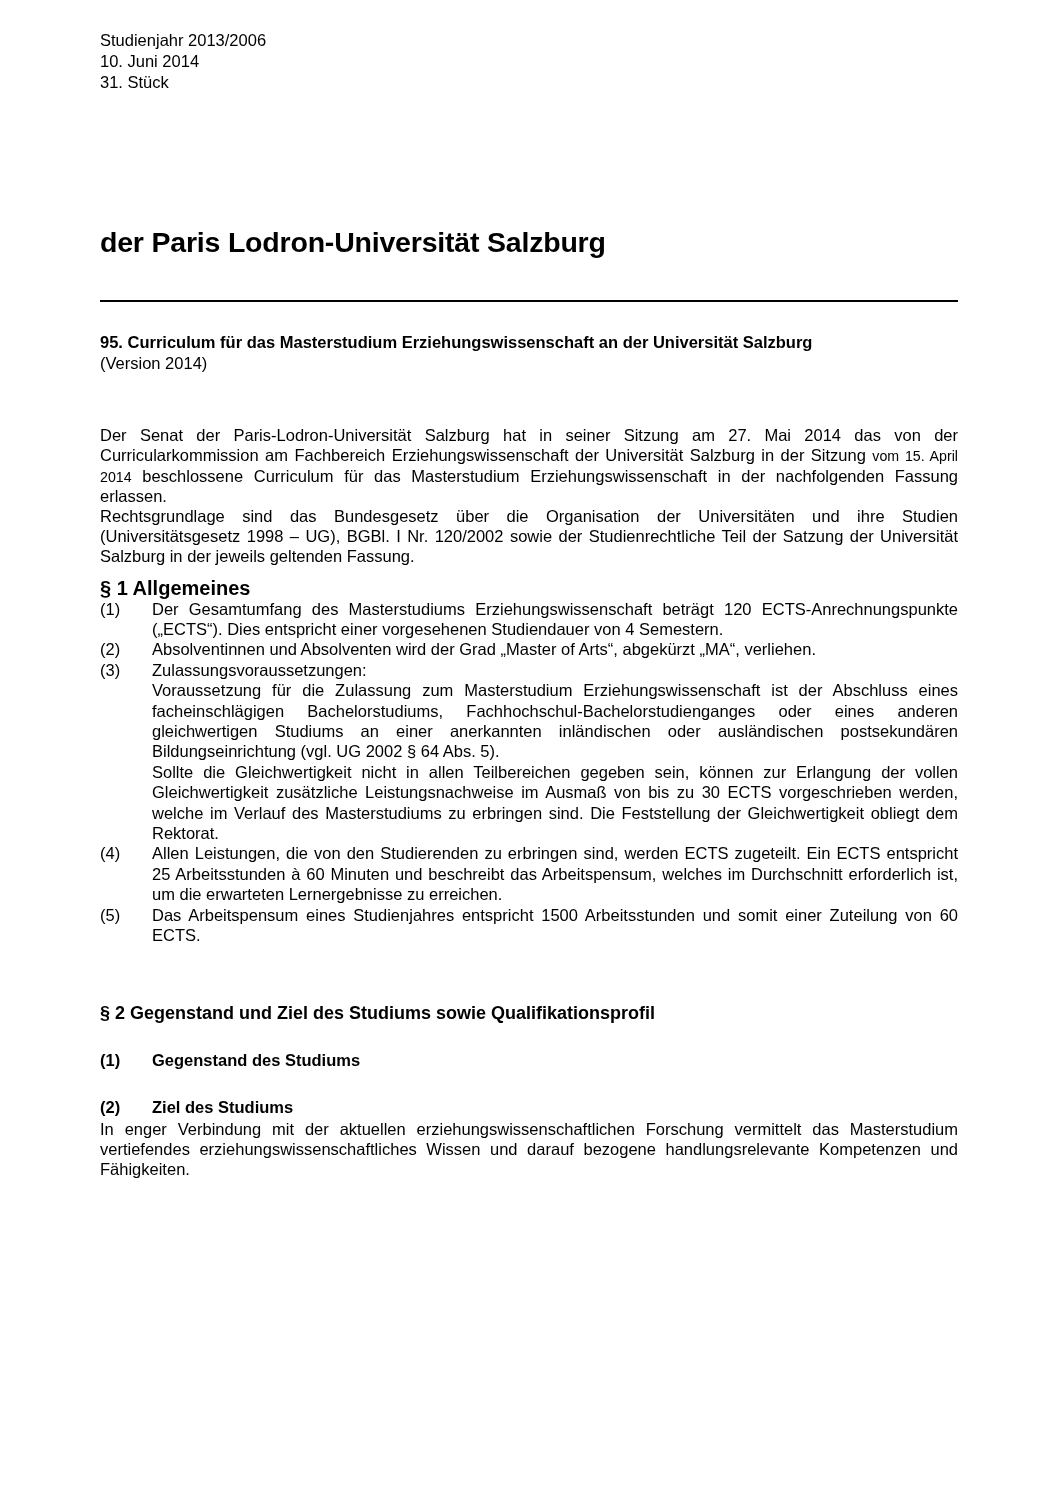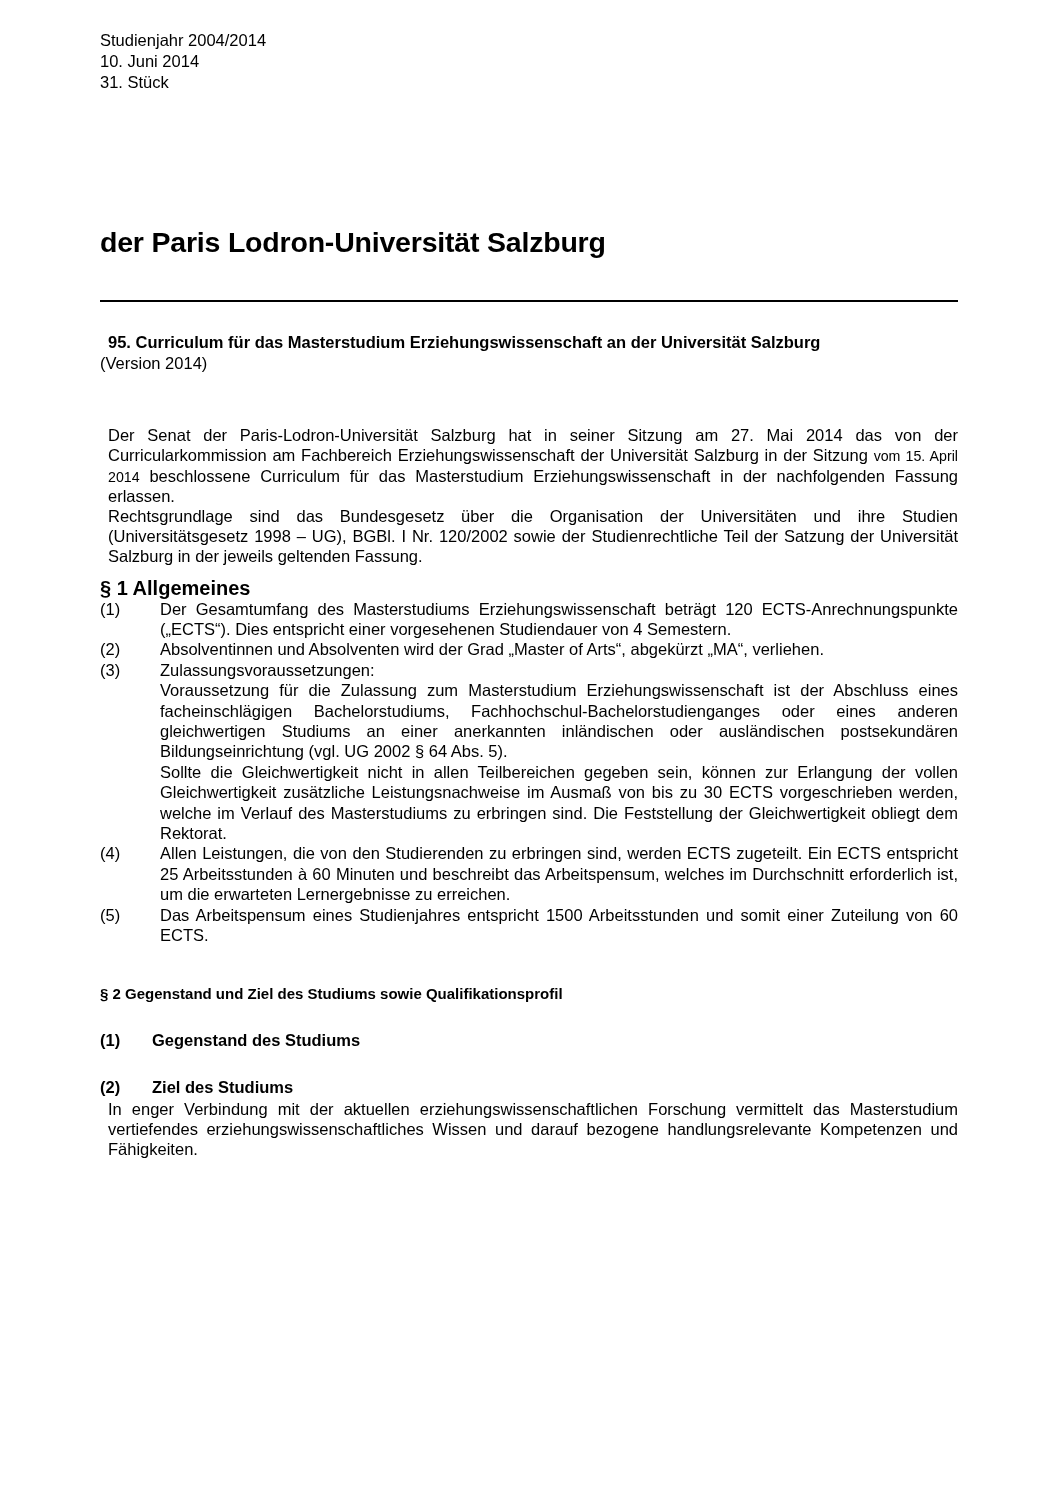--- a/index.html
+++ b/index.html
@@ -29,46 +29,46 @@
   .doc-title {
     margin-top:188px;
     font-size:28.5px; font-weight:bold; line-height:36px;
     letter-spacing:-0.2px;
   }
   .rule { margin-top:40px; border-top:2.4px solid #000; width:858px; }
 
   
   .h95 { margin-top:30px; font-size:16.5px; line-height:21px; }
   .h95 .b { font-weight:bold; }
-  .just { text-align:justify;margin-left:8px; }
+  .just { text-align:justify; }
 
   
   .intro { margin-top:52px; font-size:16.5px; line-height:19.8px; }
   .small-insert { font-size:14.2px; }
 
   
   .sec-head { margin-top:11px; font-size:20px; font-weight:bold; line-height:21px; }
   .list { font-size:16.5px; line-height:20.4px; }
   .li { position:relative; padding-left:52px; }
   .li .num { position:absolute; left:0; top:0; }
 
   
-  .s2-head { margin-top:38px; font-size:15px; font-weight:bold; line-height:21px; }
+  .s2-head { margin-top:58px; font-size:18px; font-weight:bold; line-height:21px; }
   .subhead { position:relative; padding-left:52px; margin-top:26px;
              font-size:16.5px; font-weight:bold; line-height:21px; }
   .subhead .num { position:absolute; left:0; top:0; }
   .subtext { margin-top:2px; font-size:16.5px; line-height:19.8px; }
 </style>
 </head>
 <body>
 
 <div class="page">
 
   <div class="issue-info">
-    <div>Studienjahr 2004/2014</div>
+    <div>Studienjahr 2013/2006</div>
     <div>10. Juni 2014</div>
     <div>31. Stück</div>
   </div>
 
 
   <div class="content">
 
     <h1 class="doc-title">
       <br>
       <span>der Paris Lodron-Universität Salzburg</span>

